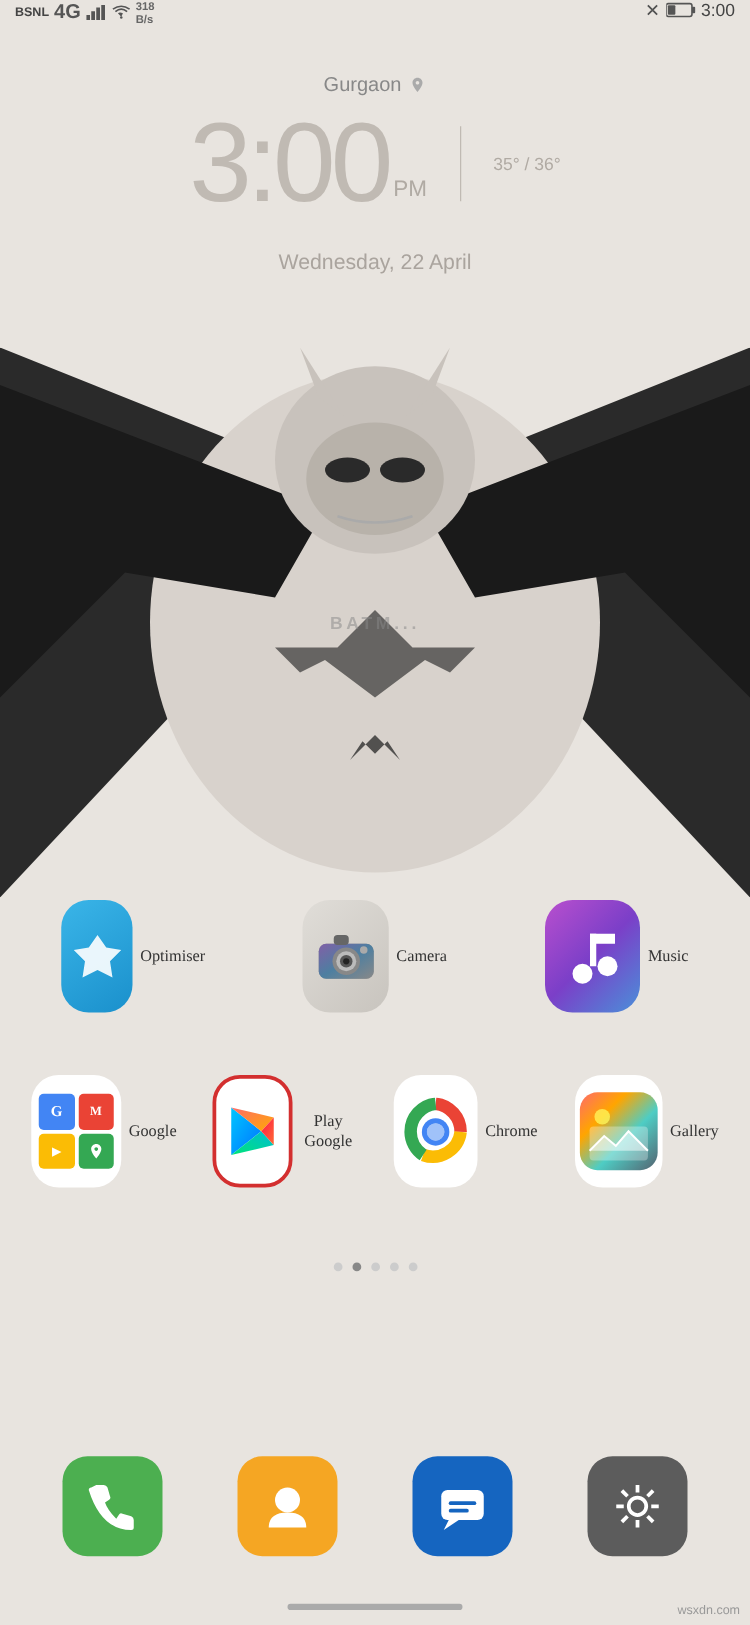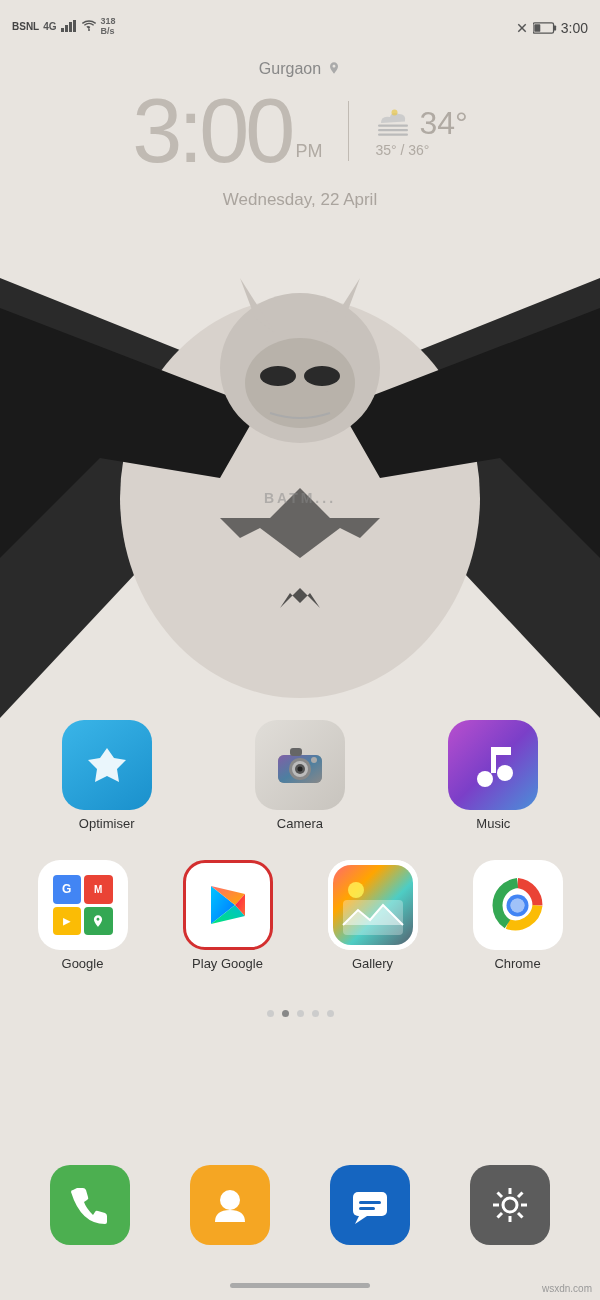--- a/index.html
+++ b/index.html
@@ -14,21 +14,21 @@
     }
 
     
     .status-bar {
       position: absolute;
       top: 0;
       left: 0;
       right: 0;
       height: 36px;
       display: flex;
-      align-items: flex-end;
+      align-items: flex-start;
       justify-content: space-between;
       padding: 0 12px;
       z-index: 100;
       gap: 14px;
     }
 
     .status-left {
       display: flex;
       align-items: center;
       gap: 4px;
@@ -117,21 +117,21 @@
 
     .weather-range {
       font-size: 14px;
       color: #b0aaa3;
       font-weight: 300;
     }
 
     .date-label {
       font-size: 17px;
       color: #aaa49e;
-      margin-top: 14px;
+      margin-top: 24px;
       font-weight: 300;
     }
 
     
     .batman-wallpaper {
       position: absolute;
       top: 278px;
       left: 0;
       right: 0;
       height: 440px;
@@ -146,25 +146,26 @@
     .app-row {
       display: flex;
       justify-content: space-around;
       align-items: flex-start;
       padding: 0 20px;
       margin-bottom: 18px;
     }
 
     .app-item {
       display: flex;
-      flex-direction: column;
+      flex-direction: row;
       align-items: center;
       width: 115px;
       gap: 6px;
       cursor: pointer;
+      font-family: Liberation Serif, serif;
     }
 
     .app-icon-wrap {
       width: 90px;
       height: 90px;
       border-radius: 22px;
       display: flex;
       align-items: center;
       justify-content: center;
       position: relative;
@@ -279,21 +280,21 @@
       color: #999;
     }
 
   </style>
 </head>
 <body>
 
 <div class="status-bar">
   <div class="status-left">
     <span style="font-size:10px;font-weight:bold;color:#444;">BSNL</span>
-    <span style="font-size:10px;color:#555;">4G</span>
+    <span style="font-size:16px;color:#555;">4G</span>
     <svg width="16" height="12" viewBox="0 0 16 12">
       <rect x="0" y="8" width="3" height="4" fill="#555"></rect>
       <rect x="4" y="5" width="3" height="7" fill="#555"></rect>
       <rect x="8" y="2" width="3" height="10" fill="#555"></rect>
       <rect x="12" y="0" width="3" height="12" fill="#555"></rect>
     </svg>
     <svg width="16" height="12" viewBox="0 0 24 18">
       <path d="M12 14 L8 10 Q10 8 14 10 Z" fill="#555"></path>
       <path d="M5 8 Q12 2 19 8" fill="none" stroke="#555" stroke-width="2"></path>
       <path d="M2 5 Q12 -2 22 5" fill="none" stroke="#555" stroke-width="2"></path>
@@ -321,30 +322,20 @@
       <path d="M12 2C8.13 2 5 5.13 5 9c0 5.25 7 13 7 13s7-7.75 7-13c0-3.87-3.13-7-7-7zm0 9.5c-1.38 0-2.5-1.12-2.5-2.5s1.12-2.5 2.5-2.5 2.5 1.12 2.5 2.5-1.12 2.5-2.5 2.5z" fill="#aaa"></path>
     </svg>
   </div>
   <div class="time-weather-row">
     <div style="display:flex;align-items:flex-end;">
       <span class="big-clock">3:00</span>
       <span class="clock-pm">PM</span>
     </div>
     <div class="divider-v"></div>
     <div class="weather-block">
-      <div class="weather-top">
-        <svg width="36" height="28" viewBox="0 0 48 36">
-          <rect x="4" y="20" width="40" height="3" rx="1.5" fill="#bbb"></rect>
-          <rect x="4" y="26" width="40" height="3" rx="1.5" fill="#bbb"></rect>
-          <rect x="4" y="32" width="40" height="3" rx="1.5" fill="#bbb"></rect>
-          <path d="M8 18 Q8 8 20 10 Q22 2 32 6 Q42 6 40 16 Z" fill="#ccc"></path>
-          <circle cx="26" cy="4" r="4" fill="#e8c84a" opacity="0.7"></circle>
-        </svg>
-        <span class="weather-temp">34°</span>
-      </div>
       <span class="weather-range">35° / 36°</span>
     </div>
   </div>
   <div class="date-label">Wednesday, 22 April</div>
 </div>
 
 <div class="batman-wallpaper">
   <svg class="batman-svg" viewBox="0 0 600 440" xmlns="http://www.w3.org/2000/svg">
 
     <polygon points="0,0 300,120 0,440" fill="#2a2a2a"></polygon>
@@ -465,58 +456,58 @@
         <path d="M8 6 L8 44 L32 25 Z" fill="url(#pg1)"></path>
         <path d="M8 6 L32 25 L42 14 Z" fill="url(#pg2)"></path>
         <path d="M8 44 L32 25 L42 36 Z" fill="url(#pg3)"></path>
         <path d="M42 14 L32 25 L42 36 Z" fill="url(#pg4)"></path>
       </svg>
     </div>
     <span class="app-label">Play Google</span>
   </div>
 
   <div class="app-item">
+    <div class="app-icon-wrap icon-chrome">
+      <svg class="chrome-icon" viewBox="0 0 55 55" xmlns="http://www.w3.org/2000/svg">
+        <circle cx="27.5" cy="27.5" r="26" fill="white"></circle>
+
+        <path d="M27.5 5 A22.5 22.5 0 0 1 47.5 27.5" fill="none" stroke="#ea4335" stroke-width="10"></path>
+        <path d="M47.5 27.5 A22.5 22.5 0 0 1 17.5 46" fill="none" stroke="#fbbc05" stroke-width="10"></path>
+        <path d="M17.5 46 A22.5 22.5 0 0 1 7.5 27.5 A22.5 22.5 0 0 1 27.5 5" fill="none" stroke="#34a853" stroke-width="10"></path>
+
+        <path d="M7 27.5 L48 27.5" fill="none"></path>
+
+        <circle cx="27.5" cy="27.5" r="11" fill="#4285f4"></circle>
+        <circle cx="27.5" cy="27.5" r="7" fill="white"></circle>
+        <circle cx="27.5" cy="27.5" r="7" fill="#4285f4" opacity="0.5"></circle>
+      </svg>
+    </div>
+    <span class="app-label">Chrome</span>
+  </div>
+
+  <div class="app-item">
     <div class="app-icon-wrap icon-gallery" style="overflow:hidden;">
       <svg width="90" height="90" viewBox="0 0 90 90">
         <rect width="90" height="90" rx="22" fill="white"></rect>
         <rect x="5" y="5" width="80" height="80" rx="18" fill="url(#gallgrad)"></rect>
         <defs>
           <linearGradient id="gallgrad" x1="0" y1="0" x2="1" y2="1">
             <stop offset="0%" stop-color="#ff6b6b"></stop>
             <stop offset="30%" stop-color="#ffa500"></stop>
             <stop offset="60%" stop-color="#4ecdc4"></stop>
             <stop offset="100%" stop-color="#556270"></stop>
           </linearGradient>
         </defs>
         <rect x="15" y="40" width="60" height="35" rx="4" fill="rgba(255,255,255,0.3)"></rect>
         <path d="M15 65 L30 50 L42 60 L55 45 L75 65" fill="rgba(255,255,255,0.5)" stroke="white" stroke-width="2"></path>
         <circle cx="28" cy="30" r="8" fill="rgba(255,255,100,0.7)"></circle>
       </svg>
     </div>
     <span class="app-label">Gallery</span>
   </div>
-
-  <div class="app-item">
-    <div class="app-icon-wrap icon-chrome">
-      <svg class="chrome-icon" viewBox="0 0 55 55" xmlns="http://www.w3.org/2000/svg">
-        <circle cx="27.5" cy="27.5" r="26" fill="white"></circle>
-
-        <path d="M27.5 5 A22.5 22.5 0 0 1 47.5 27.5" fill="none" stroke="#ea4335" stroke-width="10"></path>
-        <path d="M47.5 27.5 A22.5 22.5 0 0 1 17.5 46" fill="none" stroke="#fbbc05" stroke-width="10"></path>
-        <path d="M17.5 46 A22.5 22.5 0 0 1 7.5 27.5 A22.5 22.5 0 0 1 27.5 5" fill="none" stroke="#34a853" stroke-width="10"></path>
-
-        <path d="M7 27.5 L48 27.5" fill="none"></path>
-
-        <circle cx="27.5" cy="27.5" r="11" fill="#4285f4"></circle>
-        <circle cx="27.5" cy="27.5" r="7" fill="white"></circle>
-        <circle cx="27.5" cy="27.5" r="7" fill="#4285f4" opacity="0.5"></circle>
-      </svg>
-    </div>
-    <span class="app-label">Chrome</span>
-  </div>
 </div>
 
 <div class="page-dots" style="position:absolute;top:1010px;left:0;right:0;display:flex;justify-content:center;gap:8px;">
   <div class="dot"></div>
   <div class="dot active"></div>
   <div class="dot"></div>
   <div class="dot"></div>
   <div class="dot"></div>
 </div>
 

